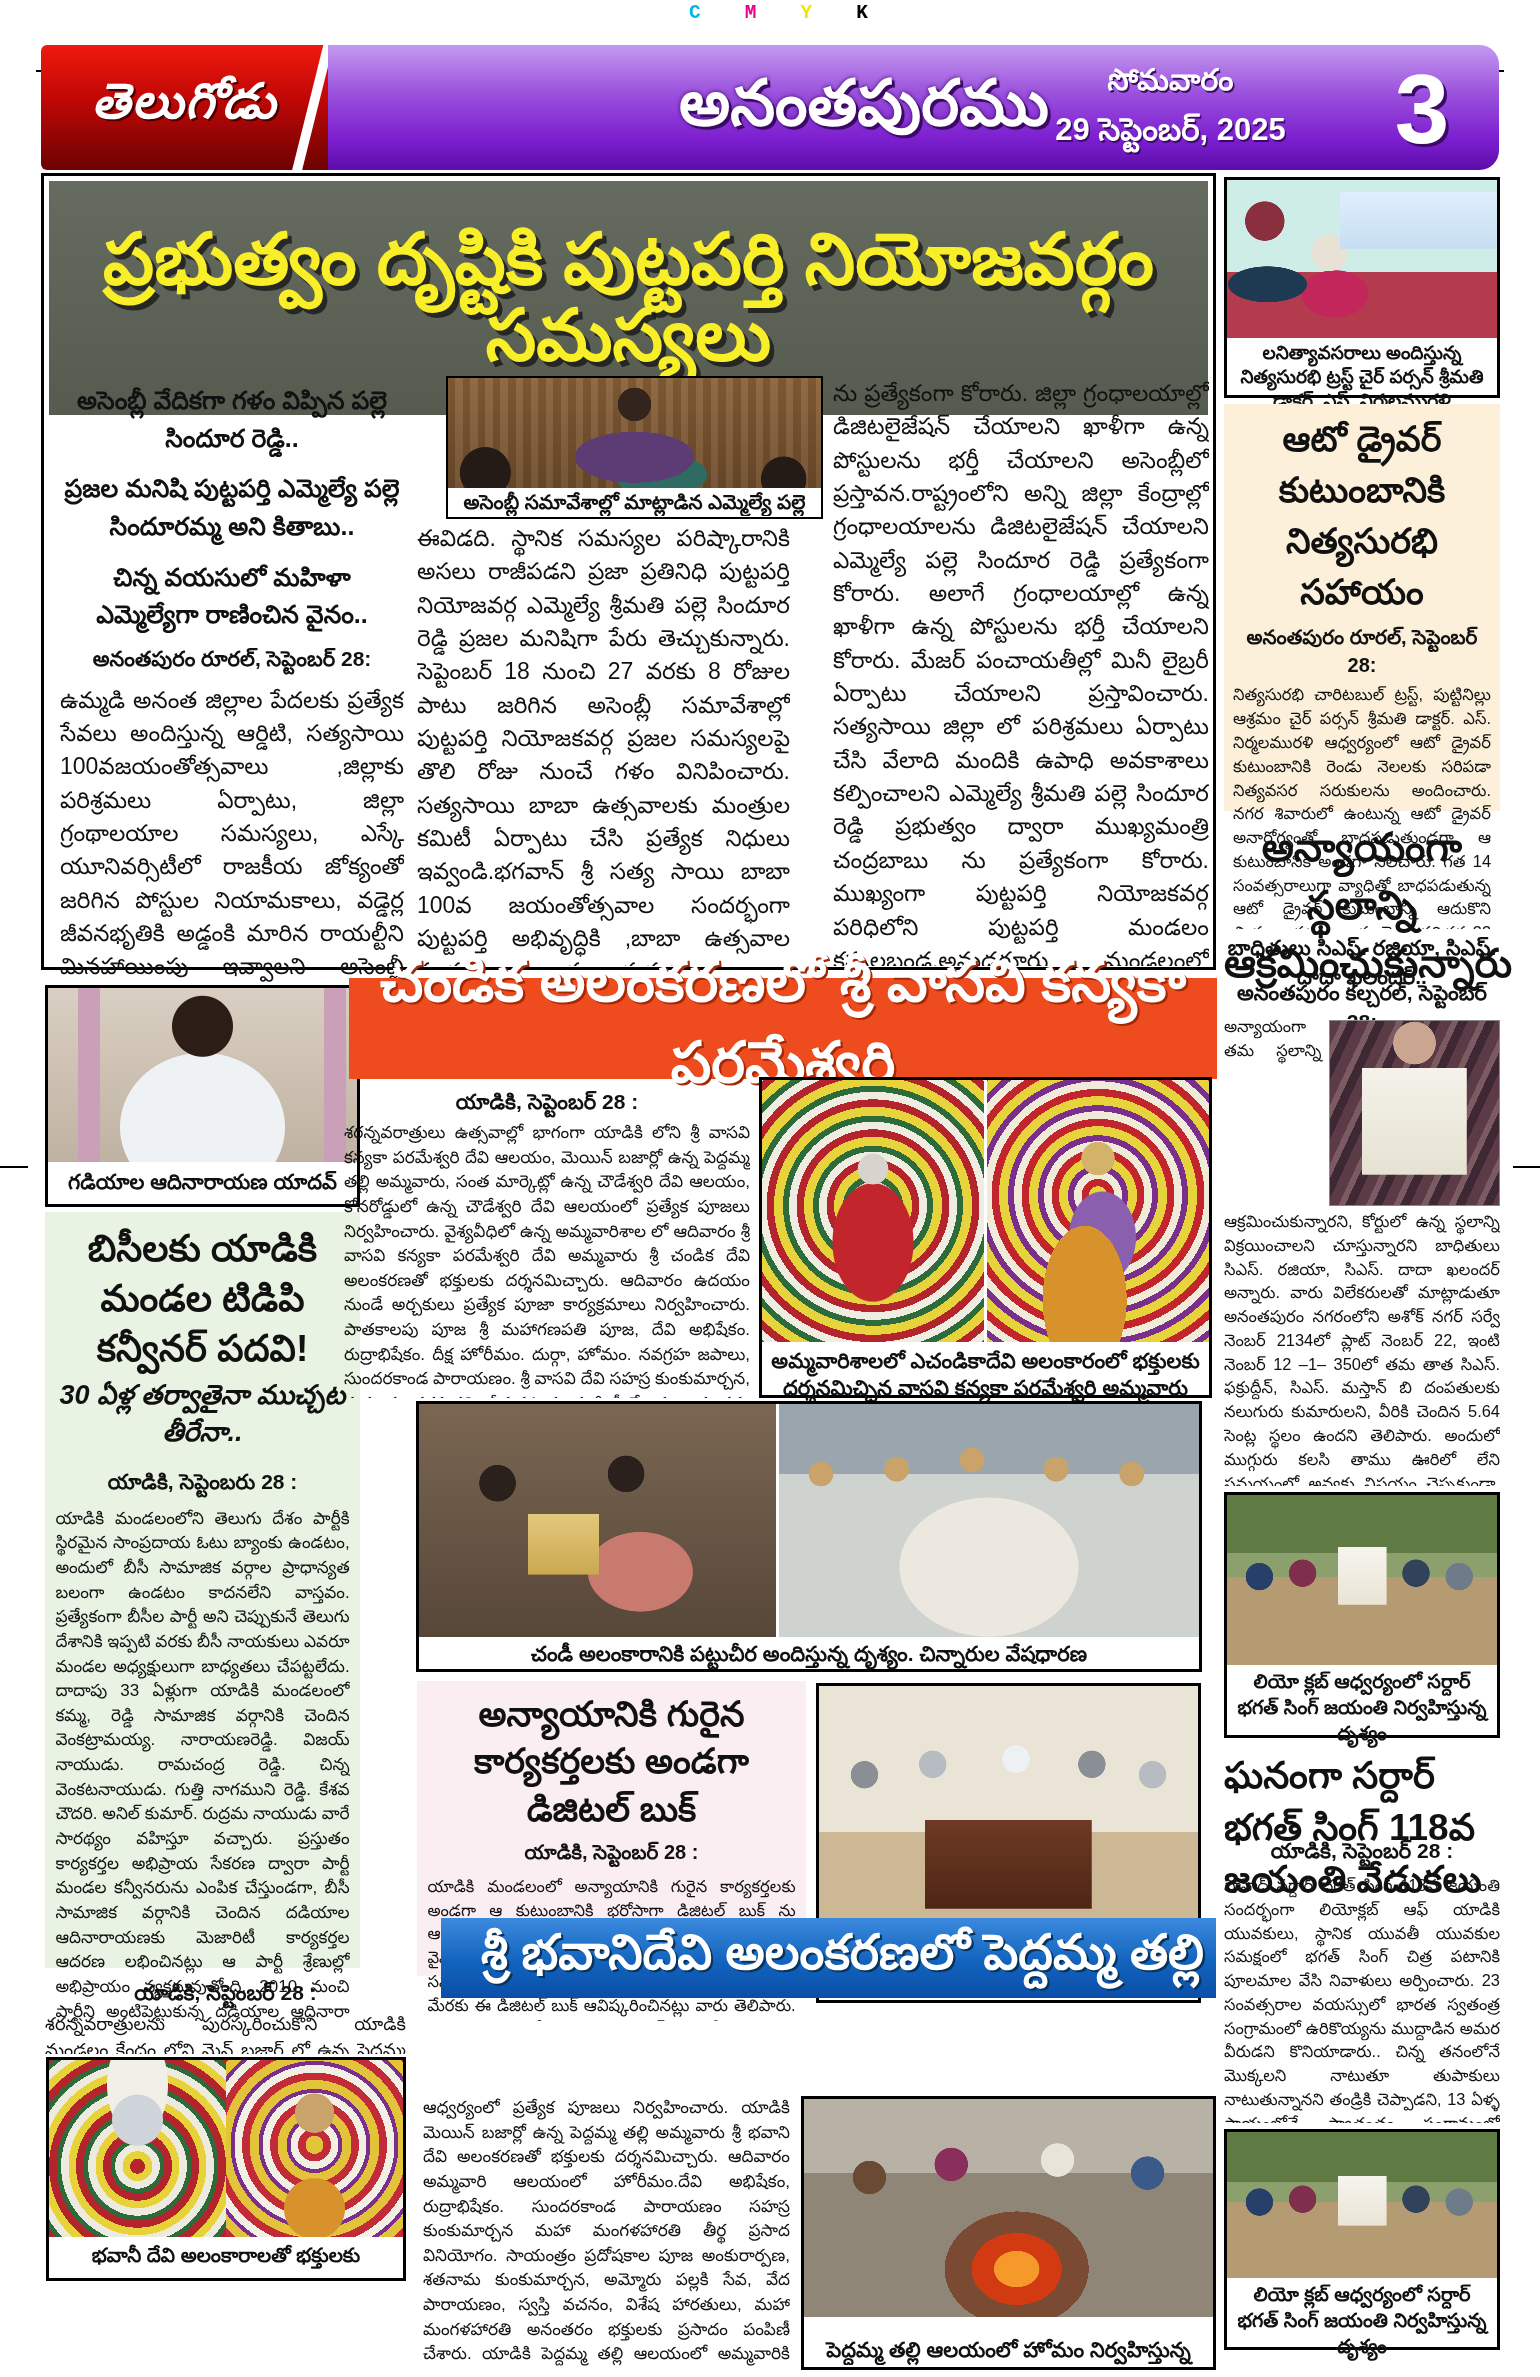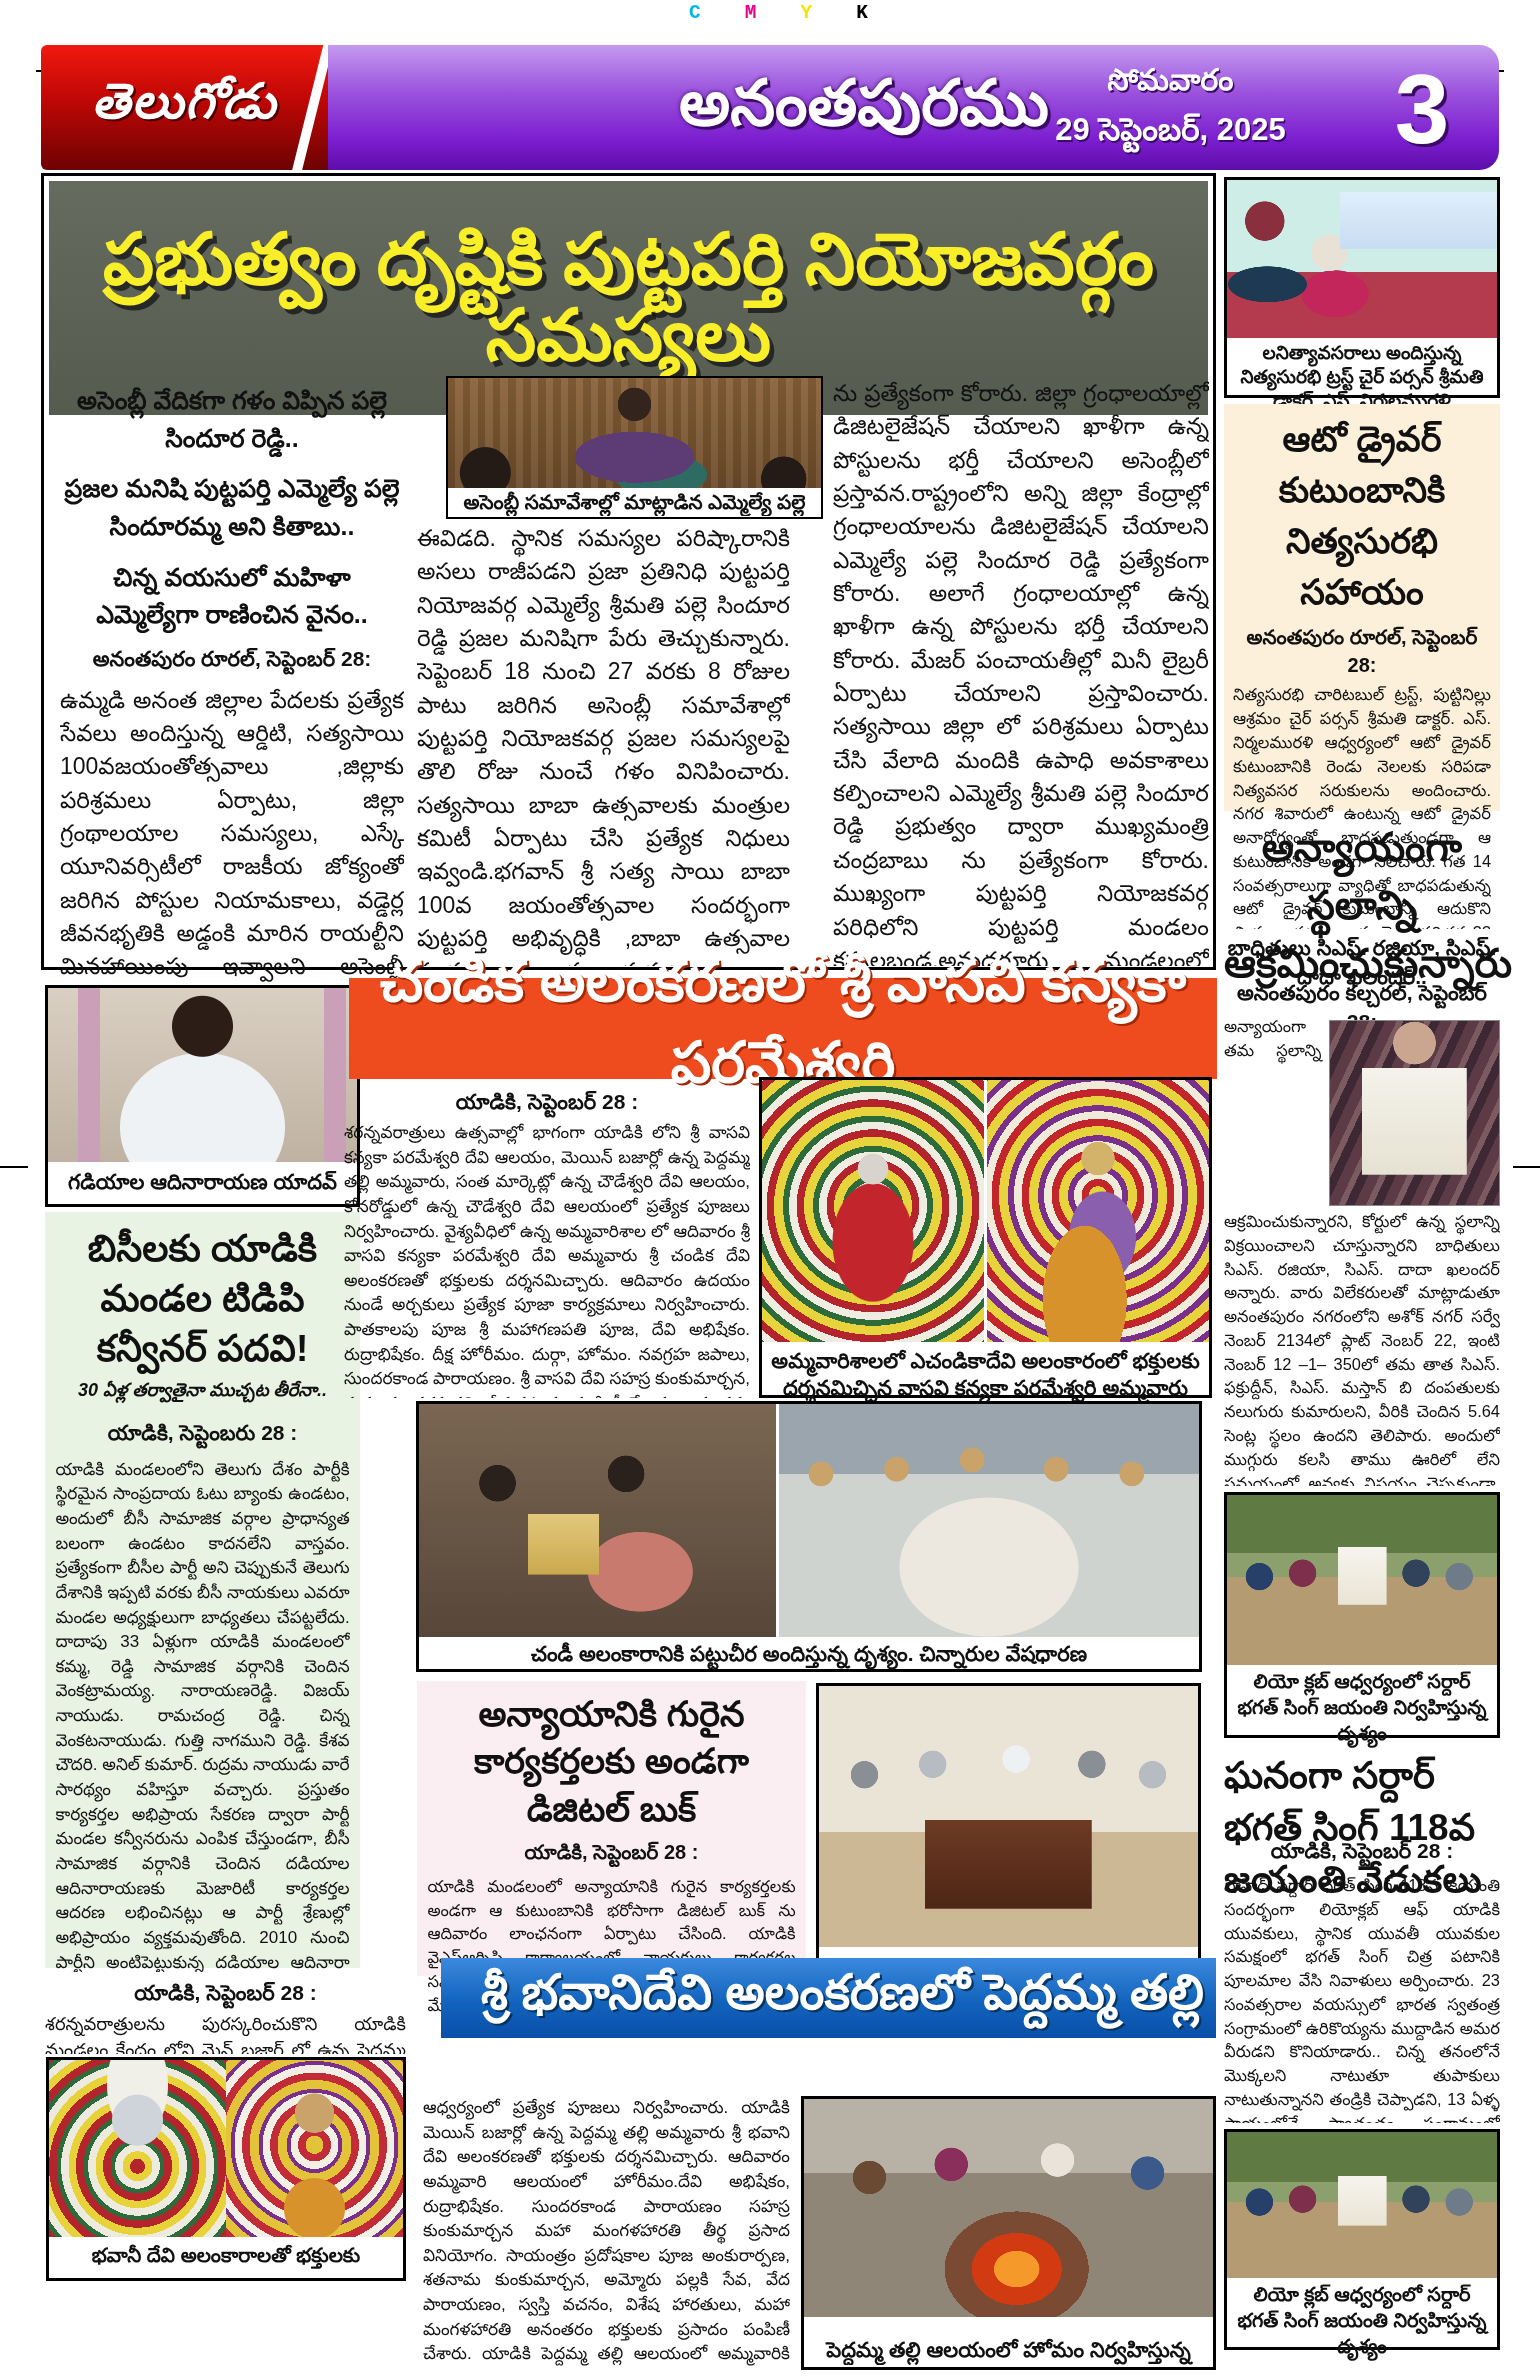--- a/index.html
+++ b/index.html
@@ -112,21 +112,21 @@
   .yadav-box { left:45px; top:985px; width:315px; height:222px; border:3px solid #000; }
   .ph-yadav { width:100%; height:174px;
       background:
         radial-gradient(circle at 50% 22%, #2c1d16 0 30px, rgba(0,0,0,0) 31px),
         radial-gradient(ellipse at 50% 80%, #eef2f4 0 82px, rgba(0,0,0,0) 83px),
         repeating-linear-gradient(90deg, rgba(0,0,0,0) 0 30px, #c9a0b8 30px 52px, rgba(0,0,0,0) 52px 246px),
         linear-gradient(180deg,#d9cfc2,#bfb2a2); }
   .yadav-box .caption { font-size:21px; height:39px; line-height:39px; }
   .green-block { left:45px; top:1212px; width:315px; height:756px; background:#e9f3e4; padding:12px 10.4px; }
   .green-block h2 { font-size:37px; font-weight:bold; text-align:center; line-height:1.35; }
-  .green-block .bc-sub { font-size:18px; font-weight:bold; font-style:italic; text-align:center; margin-top:6px; }
+  .green-block .bc-sub { font-size:27px; font-weight:bold; font-style:italic; text-align:center; margin-top:6px; }
   .green-block .dateline { margin:16.4px 0 7.5px; }
   .green-block .body-text { font-size:17px; height:514px; }
 
   .bhav-left-date { left:45px; top:1981px; width:361px; }
   .bhav-left-intro { left:45px; top:2011px; width:361px; height:43px; font-size:18px; }
   .pedamma-box { left:46px; top:2057px; width:360px; height:224px; border:3px solid #000; }
   .pedamma-photos { display:flex; height:177px; }
   .ph-ped1 { width:50%; height:100%;
       background:
         radial-gradient(circle at 50% 34%, #cfd4da 0 25px, rgba(0,0,0,0) 26px),
@@ -194,21 +194,21 @@
       background:
         linear-gradient(#6e3a24,#4d2615) no-repeat 50% 78% / 44% 34%,
         radial-gradient(circle at 12% 34%, #8a8f96 0 13.4px, rgba(0,0,0,0) 14px),
         radial-gradient(circle at 30% 30%, #b7bcc2 0 13.4px, rgba(0,0,0,0) 14px),
         radial-gradient(circle at 52% 28%, #eef1f3 0 13.4px, rgba(0,0,0,0) 14px),
         radial-gradient(circle at 72% 30%, #8a8f96 0 13.4px, rgba(0,0,0,0) 14px),
         radial-gradient(circle at 88% 34%, #b7bcc2 0 13.4px, rgba(0,0,0,0) 14px),
         linear-gradient(180deg,#e9e4d6 0 56%, #cdb896 56% 100%); }
   .ycp-box .caption { font-size:21px; height:51px; line-height:51px; }
 
-  .blue-banner { left:441px; top:1958px; width:775px; height:80px;
+  .blue-banner { left:441px; top:1918px; width:775px; height:80px;
                  background:linear-gradient(180deg,#3b8ade 0%,#1263bd 55%,#0a4ea8 100%);
                  display:flex; align-items:center; justify-content:center;padding-left:28px; }
   .blue-banner h2 { font-size:49px; font-weight:bold; color:#fff; text-shadow:2.2px 2.2px 0 #06345e; }
   .bhavani-body { left:423px; top:2096px; width:367px; height:273px; font-size:17px; }
   .homam-box { left:801px; top:2096px; width:415px; height:274px; border:3px solid #000; }
   .ph-homam { width:100%; height:218px;
       background:
         radial-gradient(ellipse at 52% 78%, #f59a2a 0 22.4px, #d23a12 23px 45px, #7a4a33 45px 72px, rgba(0,0,0,0) 72px),
         radial-gradient(circle at 16% 36%, #6b4a33 0 16.4px, rgba(0,0,0,0) 17px),
         radial-gradient(circle at 36% 30%, #8a2f5b 0 16.4px, rgba(0,0,0,0) 17px),

